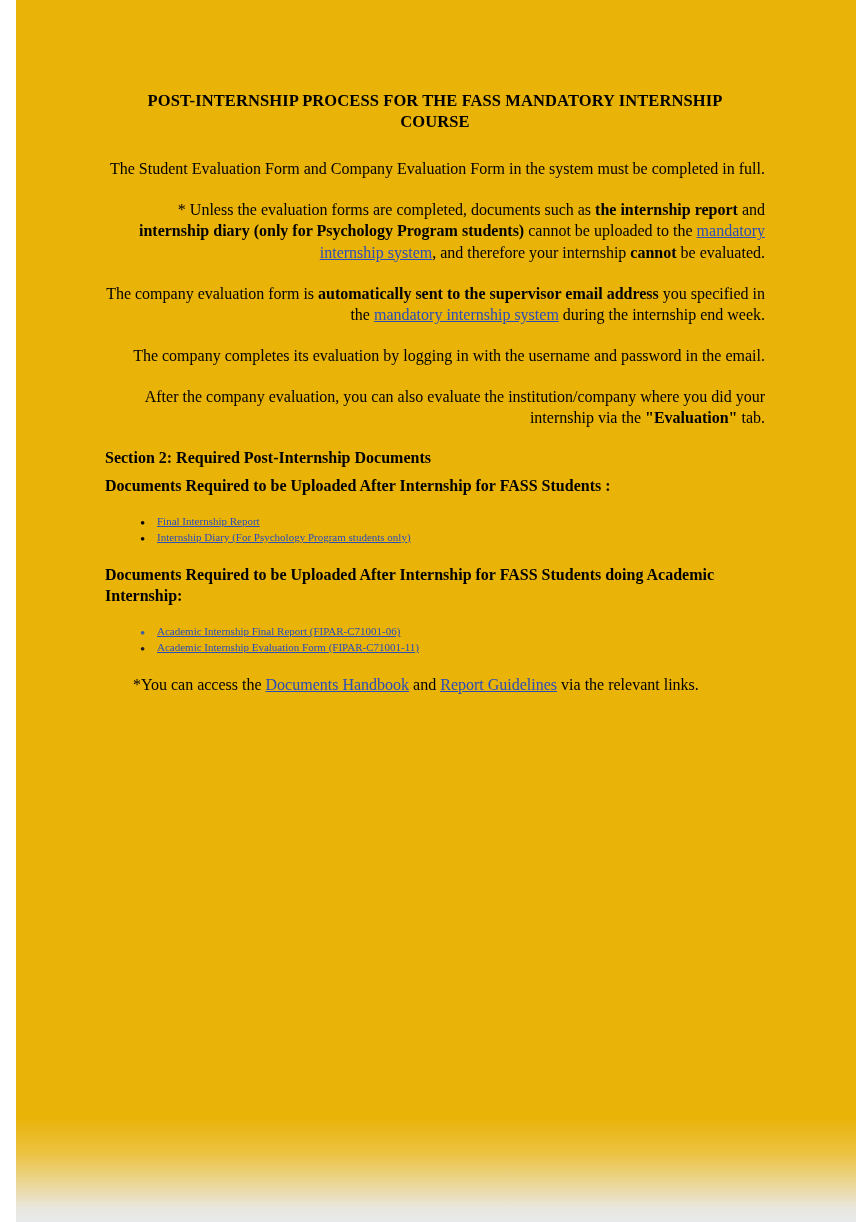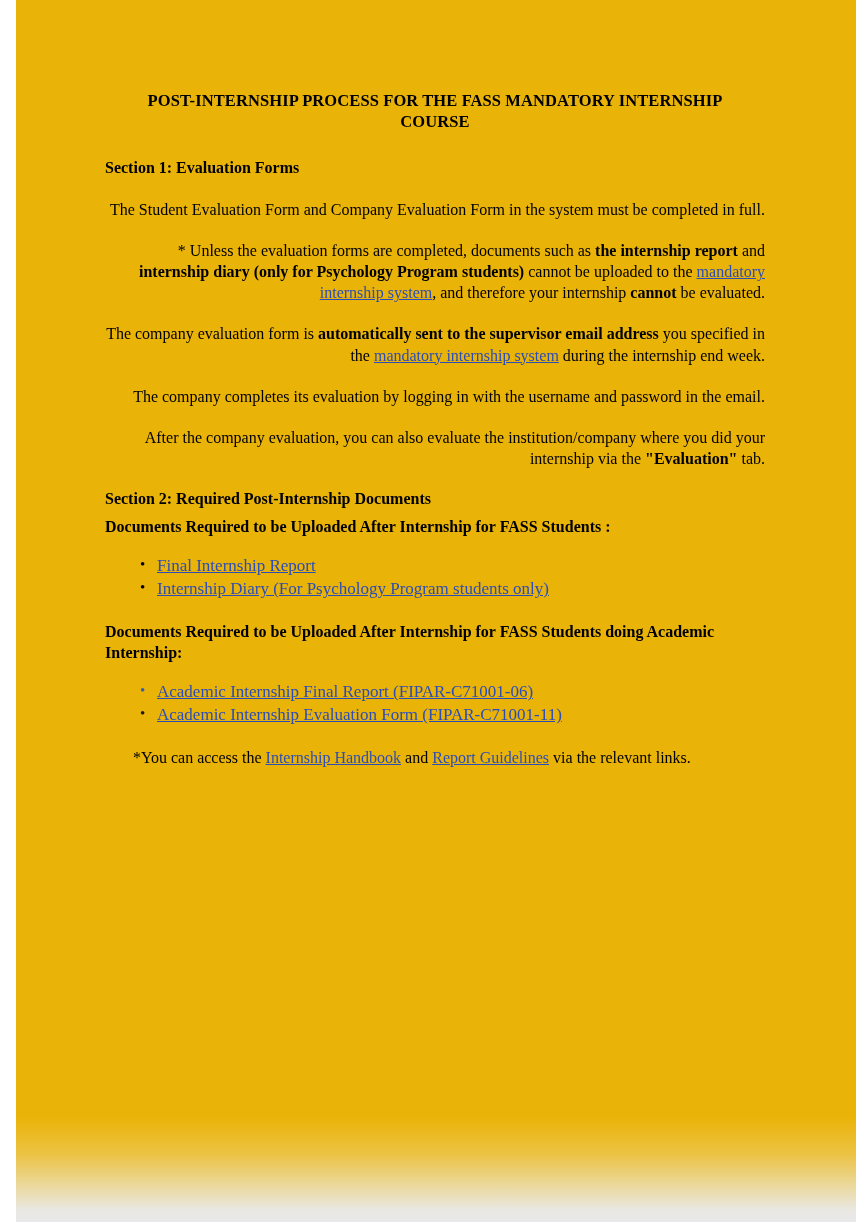--- a/index.html
+++ b/index.html
@@ -72,21 +72,21 @@
     margin: 0 0 18px 0;
   }
 
   ul.doclist {
     margin: 0 0 20px 0;
     padding-left: 52px;
     list-style: none;
   }
 
   ul.doclist li {
-    font-size: 17px;
+    font-size: 11px;
     line-height: 1.32;
     margin: 0 0 1px 0;
     position: relative;
   }
 
   ul.doclist li::before {
     content: "\2022";
     position: absolute;
     left: -17px;
     top: 0;
@@ -130,21 +130,20 @@
   }
 </style>
 </head>
 <body>
 
 <div class="page">
   <div class="content">
 
     <h1 class="doc-title">POST-INTERNSHIP PROCESS FOR THE FASS MANDATORY INTERNSHIP COURSE</h1>
 
-    <h2 class="section-heading">Section 1: Evaluation Forms</h2>
 
     <p class="para">
       <span>The Student Evaluation Form and Company Evaluation Form in the system must be completed in full.</span>
     </p>
 
     <p class="para">
       <span>* Unless the evaluation forms are completed, documents such as </span><span class="bold">the internship report</span><span> and </span><span class="bold">internship diary (only for Psychology Program students)</span><span> cannot be uploaded to the </span><a class="link" href="#">mandatory internship system</a><span>, and therefore your internship </span><span class="bold">cannot</span><span> be evaluated.</span>
     </p>
 
     <p class="para">
@@ -170,19 +169,19 @@
     </ul>
 
     <h3 class="sub-heading">Documents Required to be Uploaded After Internship for FASS Students doing Academic Internship:</h3>
 
     <ul class="doclist bullets-blue">
       <li><a class="link" href="#">Academic Internship Final Report (FIPAR-C71001-06)</a></li>
       <li><a class="link" href="#">Academic Internship Evaluation Form (FIPAR-C71001-11)</a></li>
     </ul>
 
     <p class="footnote">
-      <span>*You can access the </span><a class="link" href="#">Internship Handbook</a><span> and </span><a class="link" href="#">Report Guidelines</a><span> via the relevant links.</span>
+      <span>*You can access the </span><a class="link" href="#">Documents Handbook</a><span> and </span><a class="link" href="#">Report Guidelines</a><span> via the relevant links.</span>
     </p>
 
   </div>
 
   <div class="bottom-shade"></div>
 </div>
 
 </body></html>

